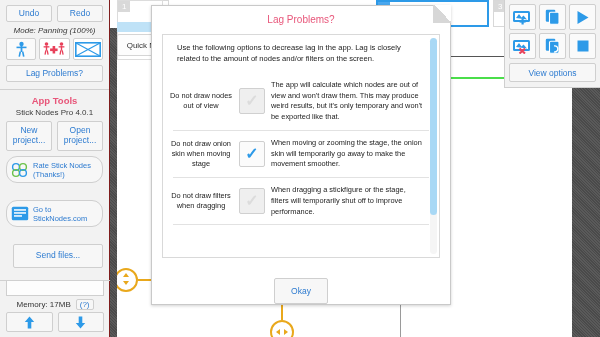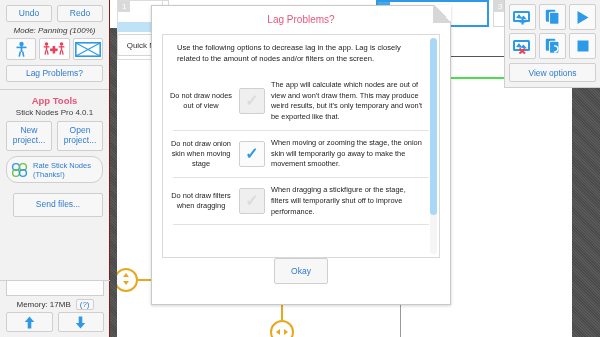--- a/index.html
+++ b/index.html
@@ -43,21 +43,21 @@
   .app-tools-title{
     text-align:center;color:#e8567a;font-size:9.5px;font-weight:bold;
     padding:5px 0 2px 0;
   }
   .version{
     text-align:center;color:#3a3a3a;font-size:8px;padding-bottom:4px;
   }
   .np-row{display:flex;gap:5px;padding:0 6px;}
   .np-row .btn{flex:1;height:30px;}
   .wide-btn{
-    margin:5px 6px 10px 6px;height:27px;display:flex;align-items:center;
+    margin:5px 6px 17px 6px;height:27px;display:flex;align-items:center;
     background:#f7f7f7;border:1px solid #cfcfcf;border-radius:11px;
     box-sizing:border-box;padding-left:4px;gap:4px;
   }
   .wide-btn .lbl{color:#2d7bd0;font-size:7.5px;line-height:1.2;text-align:left;}
   .send-btn{margin:5px 6px 0 13px;height:24px;}
 
   .bottom-area{position:absolute;left:0;bottom:0;width:110px;}
   .mem-card{
     margin:0 6px;border:1px solid #cfcfcf;border-top:none;background:#fdfdfd;height:14px;
   }
@@ -203,21 +203,21 @@
   .scrollbar{
     position:absolute;right:2px;top:3px;bottom:3px;width:7px;
     background:#f5f5f5;border-radius:4px;
   }
   .scroll-thumb{
     position:absolute;left:0;top:0;width:7px;height:82%;
     background:#a8d8f5;border-radius:4px;
   }
   .modal-footer{
     position:absolute;left:0;right:0;bottom:0;height:46px;
-    display:flex;align-items:flex-start;justify-content:center;
+    display:flex;align-items:flex-end;justify-content:center;
   }
   .okay-btn{
     width:52px;height:24px;background:#f7f7f7;border:1px solid #cfcfcf;border-radius:2px;
     color:#2d7bd0;font-size:8.5px;display:flex;align-items:center;justify-content:center;
   }
 
   svg{display:block;}
 </style>
 </head>
 <body>
@@ -290,20 +290,31 @@
         <svg width="18" height="16" viewBox="0 0 18 16">
           <circle cx="5" cy="5" r="3.4" fill="none" stroke="#2d9ae8" stroke-width="1.4"></circle>
           <circle cx="12" cy="5" r="3.4" fill="none" stroke="#6cc24a" stroke-width="1.4"></circle>
           <circle cx="5" cy="11" r="3.4" fill="none" stroke="#6cc24a" stroke-width="1.4"></circle>
           <circle cx="12" cy="11" r="3.4" fill="none" stroke="#2d9ae8" stroke-width="1.4"></circle>
         </svg>
       </span>
       <span class="lbl">Rate Stick Nodes (Thanks!)</span>
     </div>
 
+    <div class="wide-btn">
+      <span>
+        <svg width="18" height="15" viewBox="0 0 18 15">
+          <rect x="0.8" y="0.8" width="16.4" height="13.4" rx="1.5" fill="#2d9ae8"></rect>
+          <rect x="3" y="3.2" width="12" height="1.5" fill="#ffffff"></rect>
+          <rect x="3" y="6.2" width="12" height="1.5" fill="#ffffff"></rect>
+          <rect x="3" y="9.2" width="8" height="1.5" fill="#ffffff"></rect>
+        </svg>
+      </span>
+      <span class="lbl">Go to StickNodes.com</span>
+    </div>
 
     <div class="btn send-btn">Send files...</div>
 
     <div class="bottom-area">
       <div class="divider"></div>
       <div class="mem-card"></div>
       <div class="mem-row">
         <span class="mem-text">Memory: 17MB</span>
         <span class="mem-q">(?)</span>
       </div>

